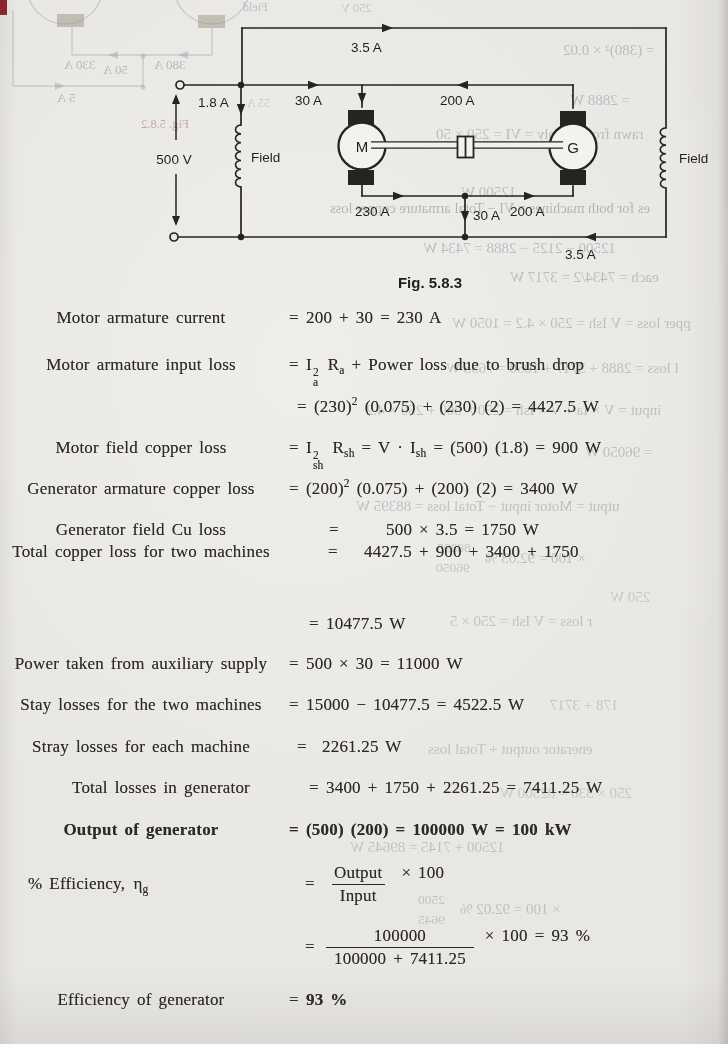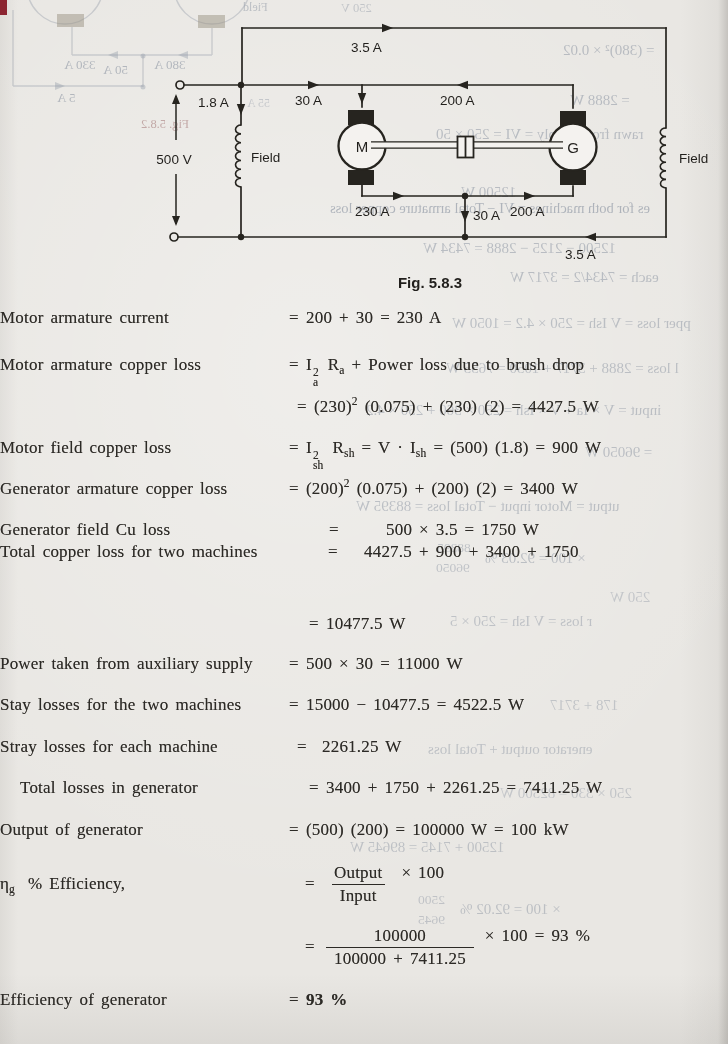--- a/index.html
+++ b/index.html
@@ -22,21 +22,21 @@
     position:absolute;transform:scaleX(-1);white-space:nowrap;
     color:#6e7a8d;font-family:"Liberation Serif",serif;
   }
   #solution{position:absolute;left:0;top:0;width:728px;height:1044px;}
   .row{
     position:absolute;left:0;width:728px;display:flex;align-items:baseline;
     font-size:17px;line-height:22px;letter-spacing:.2px;word-spacing:2.5px;
     text-shadow:0 0 .5px rgba(70,64,58,.55);
   }
   .row.center{align-items:center;height:48px;}
-  .lbl{width:282px;text-align:left;flex:none;white-space:nowrap;}
+  .lbl{width:282px;text-align:center;flex:none;white-space:nowrap;}
   .eq{width:24px;text-align:center;flex:none;}
   .val{flex:none;white-space:nowrap;}
   .note{position:absolute;left:28px;top:50%;transform:translateY(-50%);}
   .sp{font-size:11.5px;vertical-align:super;line-height:0;}
   .sb{font-size:11.5px;vertical-align:-4px;line-height:0;}
   .ss{display:inline-flex;flex-direction:column;align-items:flex-start;font-size:11.5px;line-height:10px;vertical-align:-6px;margin:0 2px 0 1px;}
   .frac{display:inline-flex;flex-direction:column;align-items:center;margin:17px 4px;line-height:20px;text-align:center;}
   .frac .fn{padding:0 8px 1px;}
   .frac .fd{border-top:1.5px solid #2c2a26;padding:1px 8px 0;}
   .b{font-weight:bold;}
@@ -189,21 +189,21 @@
     <text x="430" y="288" font-size="15" font-weight="bold" text-anchor="middle">Fig. 5.8.3</text>
   </svg>
 
   <div id="solution">
       <div class="row" style="top: 307px;">
         <span class="lbl">Motor armature current</span>
         <span class="eq">=</span>
         <span class="val"><span>200 + 30 = 230 A</span></span>
       </div>
       <div class="row" style="top: 354px;">
-        <span class="lbl">Motor armature copper loss</span>
+        <span class="lbl">Motor armature input loss</span>
         <span class="eq">=</span>
         <span class="val"><span>I</span><span class="ss">
             <span>2</span>
             <span>a</span>
           </span><span> R</span><span class="sb">a</span><span> + Power loss due to brush drop</span></span>
       </div>
       <div class="row" style="top: 396px;">
         <span class="lbl"></span>
         <span class="eq" style="margin-left: 8px;">=</span>
         <span class="val"><span>(230)</span><span class="sp">2</span><span> (0.075) + (230) (2) = 4427.5 W</span></span>
@@ -249,21 +249,21 @@
       <div class="row" style="top: 736px; gap: 8px;">
         <span class="lbl">Stray losses for each machine</span>
         <span class="eq">=</span>
         <span class="val"><span>2261.25 W</span></span>
       </div>
       <div class="row" style="top: 777px; padding-left: 20px;">
         <span class="lbl">Total losses in generator</span>
         <span class="eq">=</span>
         <span class="val"><span>3400 + 1750 + 2261.25 = 7411.25 W</span></span>
       </div>
-      <div class="row" style="top: 819px;">
+      <div class="row" style="top: 819px; font-weight: bold;">
         <span class="lbl">Output of generator</span>
         <span class="eq">=</span>
         <span class="val"><span>(500) (200) = 100000 W = 100 kW</span></span>
       </div>
       <div class="row center" style="top: 860px;">
         <span class="note">% Efficiency,</span>
         <span class="lbl"><span>η</span><span class="sb">g</span></span>
         <span class="eq" style="margin-left: 16px;">=</span>
         <span class="val"><span class="frac">
             <span class="fn">Output</span>

